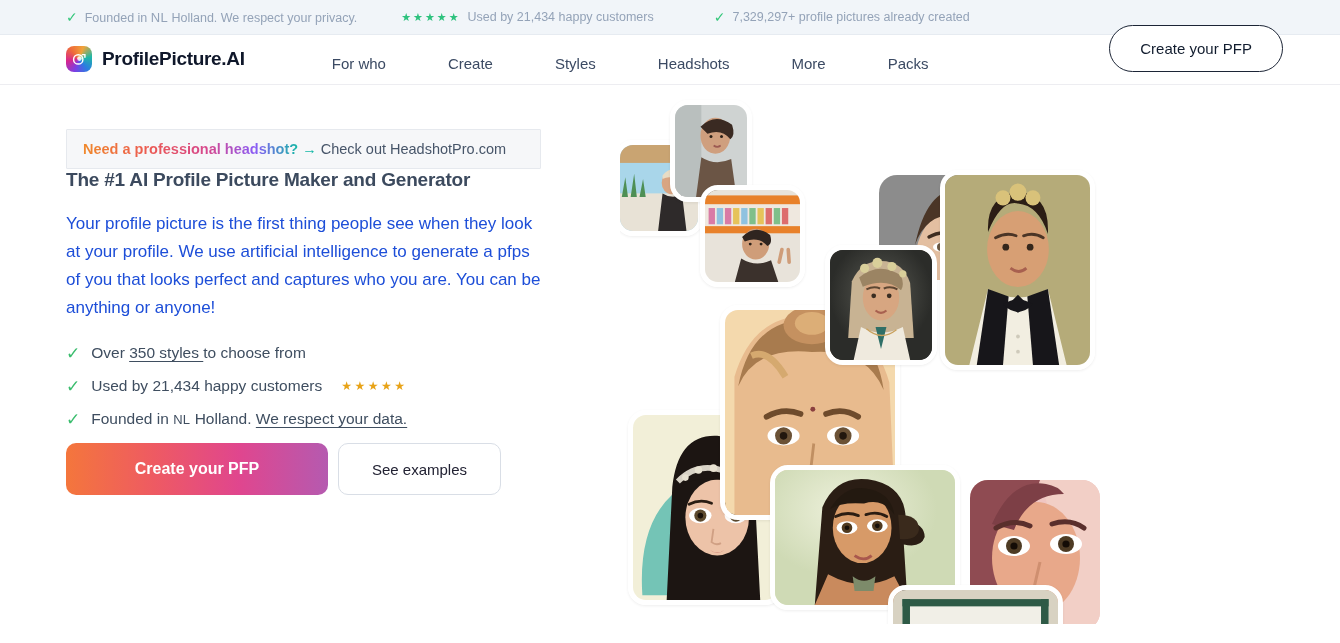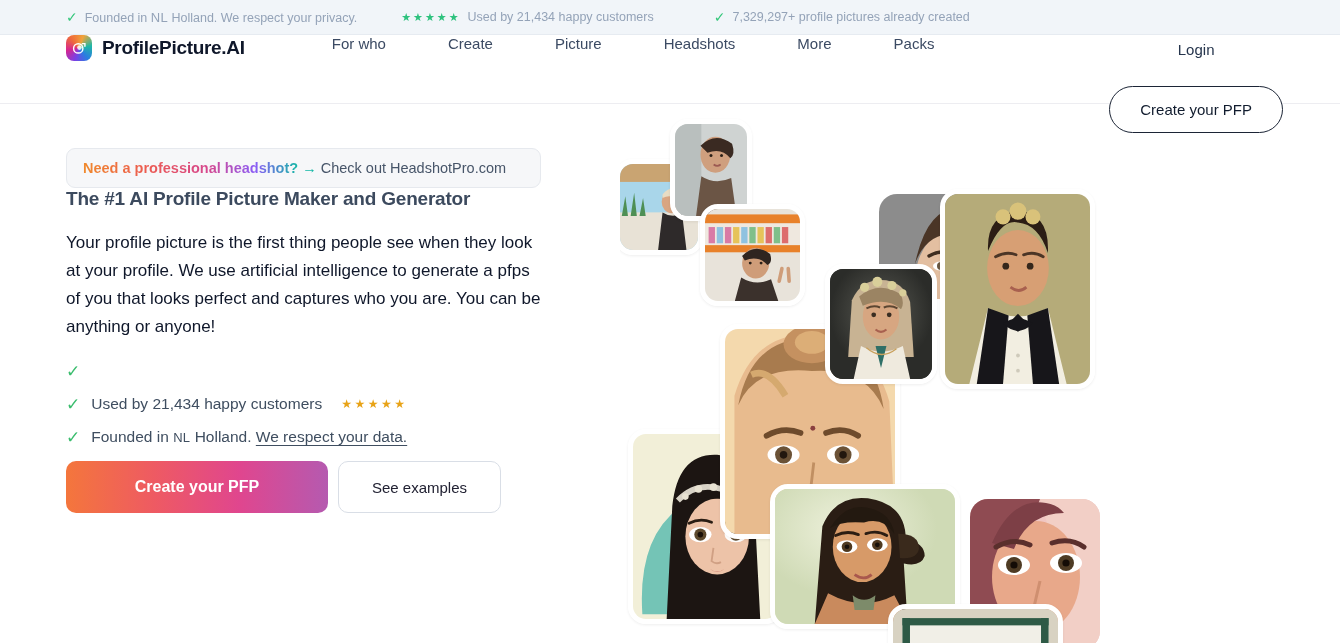--- a/index.html
+++ b/index.html
@@ -24,24 +24,24 @@
   }
   .topitem{ display:flex; align-items:center; gap:7px; white-space:nowrap; }
   .topitem.i2{ margin-left:44px; }
   .topitem.i3{ margin-left:60px; }
   .tick{ color:#34c77b; font-size:14px; line-height:1; font-weight:500;}
   .gstars{ color:#2ec27e; font-size:11px; letter-spacing:2px; line-height:1; }
   .smallcaps{ font-size:13px; letter-spacing:.3px; text-transform:uppercase; }
 
   
   .nav{
-    height:69px;
+    height:50px;
     display:flex;
-    align-items:flex-start;
-    padding:0 57px 0 66px;
+    align-items:flex-end;
+    padding:0 57px 12px 66px;
     border-bottom:1px solid #ededf1;
     background:#fff;
   }
   .brand{ display:flex; align-items:center; gap:10px; }
   .logo-mark{
     width:26px;height:26px;border-radius:8px;
     background:conic-gradient(from 200deg,#7b3fe4,#d6268f,#ef6b3a,#f0a33a,#1fb8a6,#2a7de1,#7b3fe4);
     display:flex;align-items:center;justify-content:center;
     flex:0 0 auto;
   }
@@ -61,21 +61,21 @@
     border:1.4px solid #1c2536; border-radius:999px;
     padding:14px 30px; cursor:pointer; white-space:nowrap;
   }
 
   
   .hero{ display:flex; height:539px; position:relative; }
   .hero-left{ width:620px; padding:44px 0 0 66px; }
 
   .promo{
     width:475px; background:#f6f7f9; border:1px solid #e6e9ee;
-    border-radius:9px; padding:11px 16px; font-size:14.5px; color:#475569;
+    border-radius:1px; padding:11px 16px; font-size:14.5px; color:#475569;
   }
   .promo b{
     font-weight:bold;
     background:linear-gradient(90deg,#f08a2c 0%,#ec5b52 30%,#d6478e 58%,#8b5cf6 80%,#14b8a6 100%);
     -webkit-background-clip:text; background-clip:text; color:transparent;
   }
   .promo .arr{ color:#14b8a6; }
 
   .headline{
     margin-top:29px;
@@ -84,21 +84,21 @@
   }
   .grad-txt{
     background:linear-gradient(90deg,#f7931e 0%,#f07a3a 16%,#e9596b 44%,#d4568f 68%,#b05bb0 100%);
     -webkit-background-clip:text; background-clip:text; color:transparent;
   }
   .subhead{
     font-size:19px; font-weight:bold; color:#3c4a5e;
     letter-spacing:-.2px;
   }
   .lede{
-    margin-top:19px; width:480px; font-size:17px; line-height:1.65; color:#0f172a;
+    margin-top:19px; width:480px; font-size:17px; line-height:1.65; color:#1d4ed8;
   }
   .checks{ margin-top:22px; }
   .chk{
     display:flex; align-items:center; gap:11px;
     font-size:15.5px; color:#3f4e60; margin-bottom:15px;
   }
   .chk .tick2{ color:#3bbd6e; font-size:17px; line-height:1; }
   .u{ text-decoration:underline; text-underline-offset:3px; }
   .ostars{ color:#e8a317; font-size:12px; letter-spacing:2.5px; margin-left:8px; }
 
@@ -146,21 +146,21 @@
         <circle cx="12.6" cy="11.4" r="3.1" fill="#fff" opacity=".85"></circle>
         <path d="M16.5 6.2h3.4v3.4" stroke="#fff" stroke-width="1.9" stroke-linecap="round"></path>
       </svg>
     </span>
     <span class="brand-name">ProfilePicture.AI</span>
   </div>
 
   <div class="navlinks">
     <span class="navlink">For who</span>
     <span class="navlink">Create</span>
-    <span class="navlink">Picture</span>
+    <span class="navlink">Styles</span>
     <span class="navlink">Headshots</span>
     <span class="navlink">More</span>
     <span class="navlink">Packs</span>
   </div>
 
   <div class="nav-right">
     <span class="login">Login</span>
     <button class="cta">Create your PFP</button>
   </div>
 </div>
@@ -174,20 +174,21 @@
     </div>
 
 
     <div class="subhead">The #1 AI Profile Picture Maker and Generator</div>
 
     <p class="lede">Your profile picture is the first thing people see when they look at your profile. We use artificial intelligence to generate a pfps of you that looks perfect and captures who you are. You can be anything or anyone!</p>
 
     <div class="checks">
       <div class="chk">
         <span class="tick2">✓</span>
+        <span><span>Over </span><span class="u">350 styles </span><span>to choose from</span></span>
       </div>
       <div class="chk">
         <span class="tick2">✓</span>
         <span>Used by 21,434 happy customers</span>
         <span class="ostars">★★★★★</span>
       </div>
       <div class="chk">
         <span class="tick2">✓</span>
         <span><span>Founded in </span><span class="smallcaps">nl</span><span> Holland. </span><span class="u">We respect your data.</span></span>
       </div>

